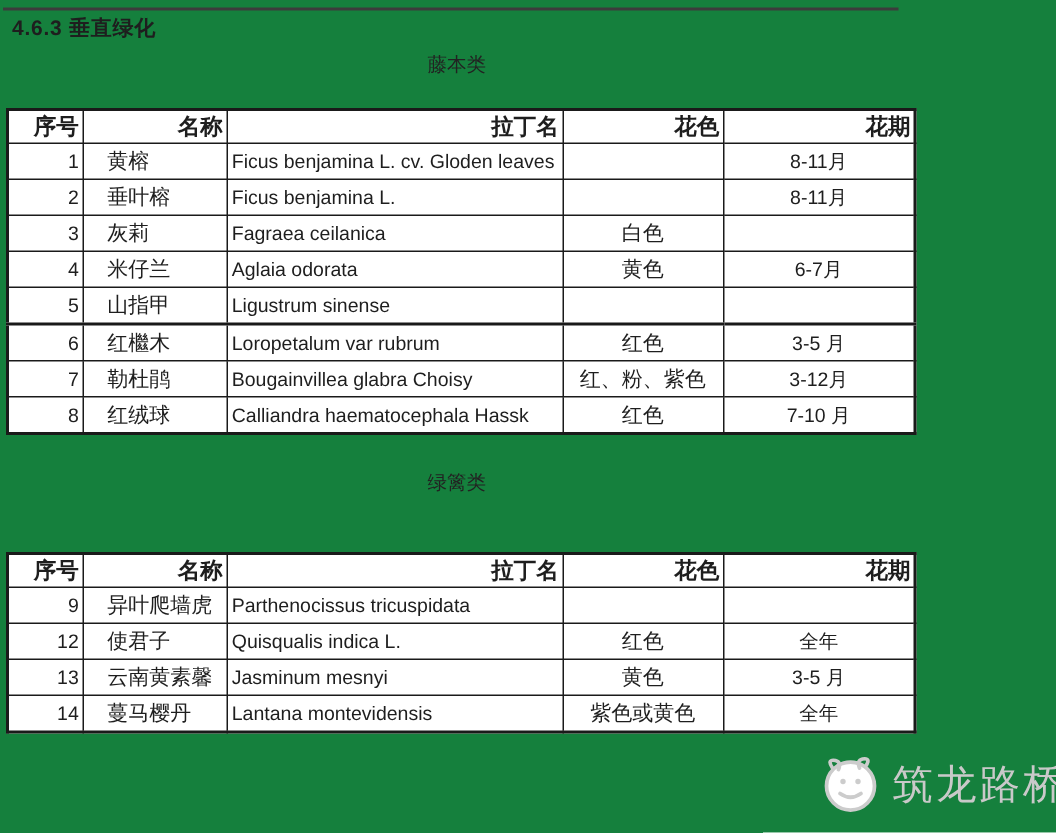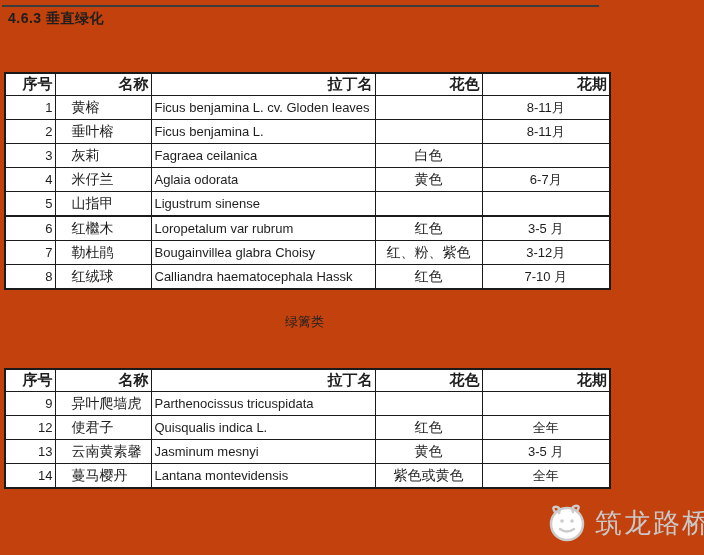--- a/index.html
+++ b/index.html
@@ -1,20 +1,20 @@
 <!DOCTYPE html>
 <html><head>
 <meta charset="utf-8">
 <style>
   html, body { margin: 0; padding: 0; background: #ffffff; }
   .page {
     position: relative;
     width: 704px;
     height: 555px;
-    background: #c2410c;
+    background: #15803d;
     font-family: "Liberation Sans", sans-serif;
     color: #1e1e1e;
     overflow: hidden;
   }
   .top-rule {
     position: absolute;
     left: 2px; top: 5px;
     width: 597px; height: 2px;
     background: #3c3c3c;
   }
@@ -90,20 +90,21 @@
 </style>
 </head>
 <body>
 
 <div class="page">
 
   <div class="top-rule"></div>
 
   <div class="doc-title">4.6.3  垂直绿化</div>
 
+  <div class="subtitle subtitle-1">藤本类</div>
 
   <table class="plant-table" id="table-vine">
     <colgroup>
       <col style="width:50px">
         <col style="width:96px">
         <col style="width:224px">
         <col style="width:107px">
         <col style="width:128px">
     </colgroup>
     <thead>

